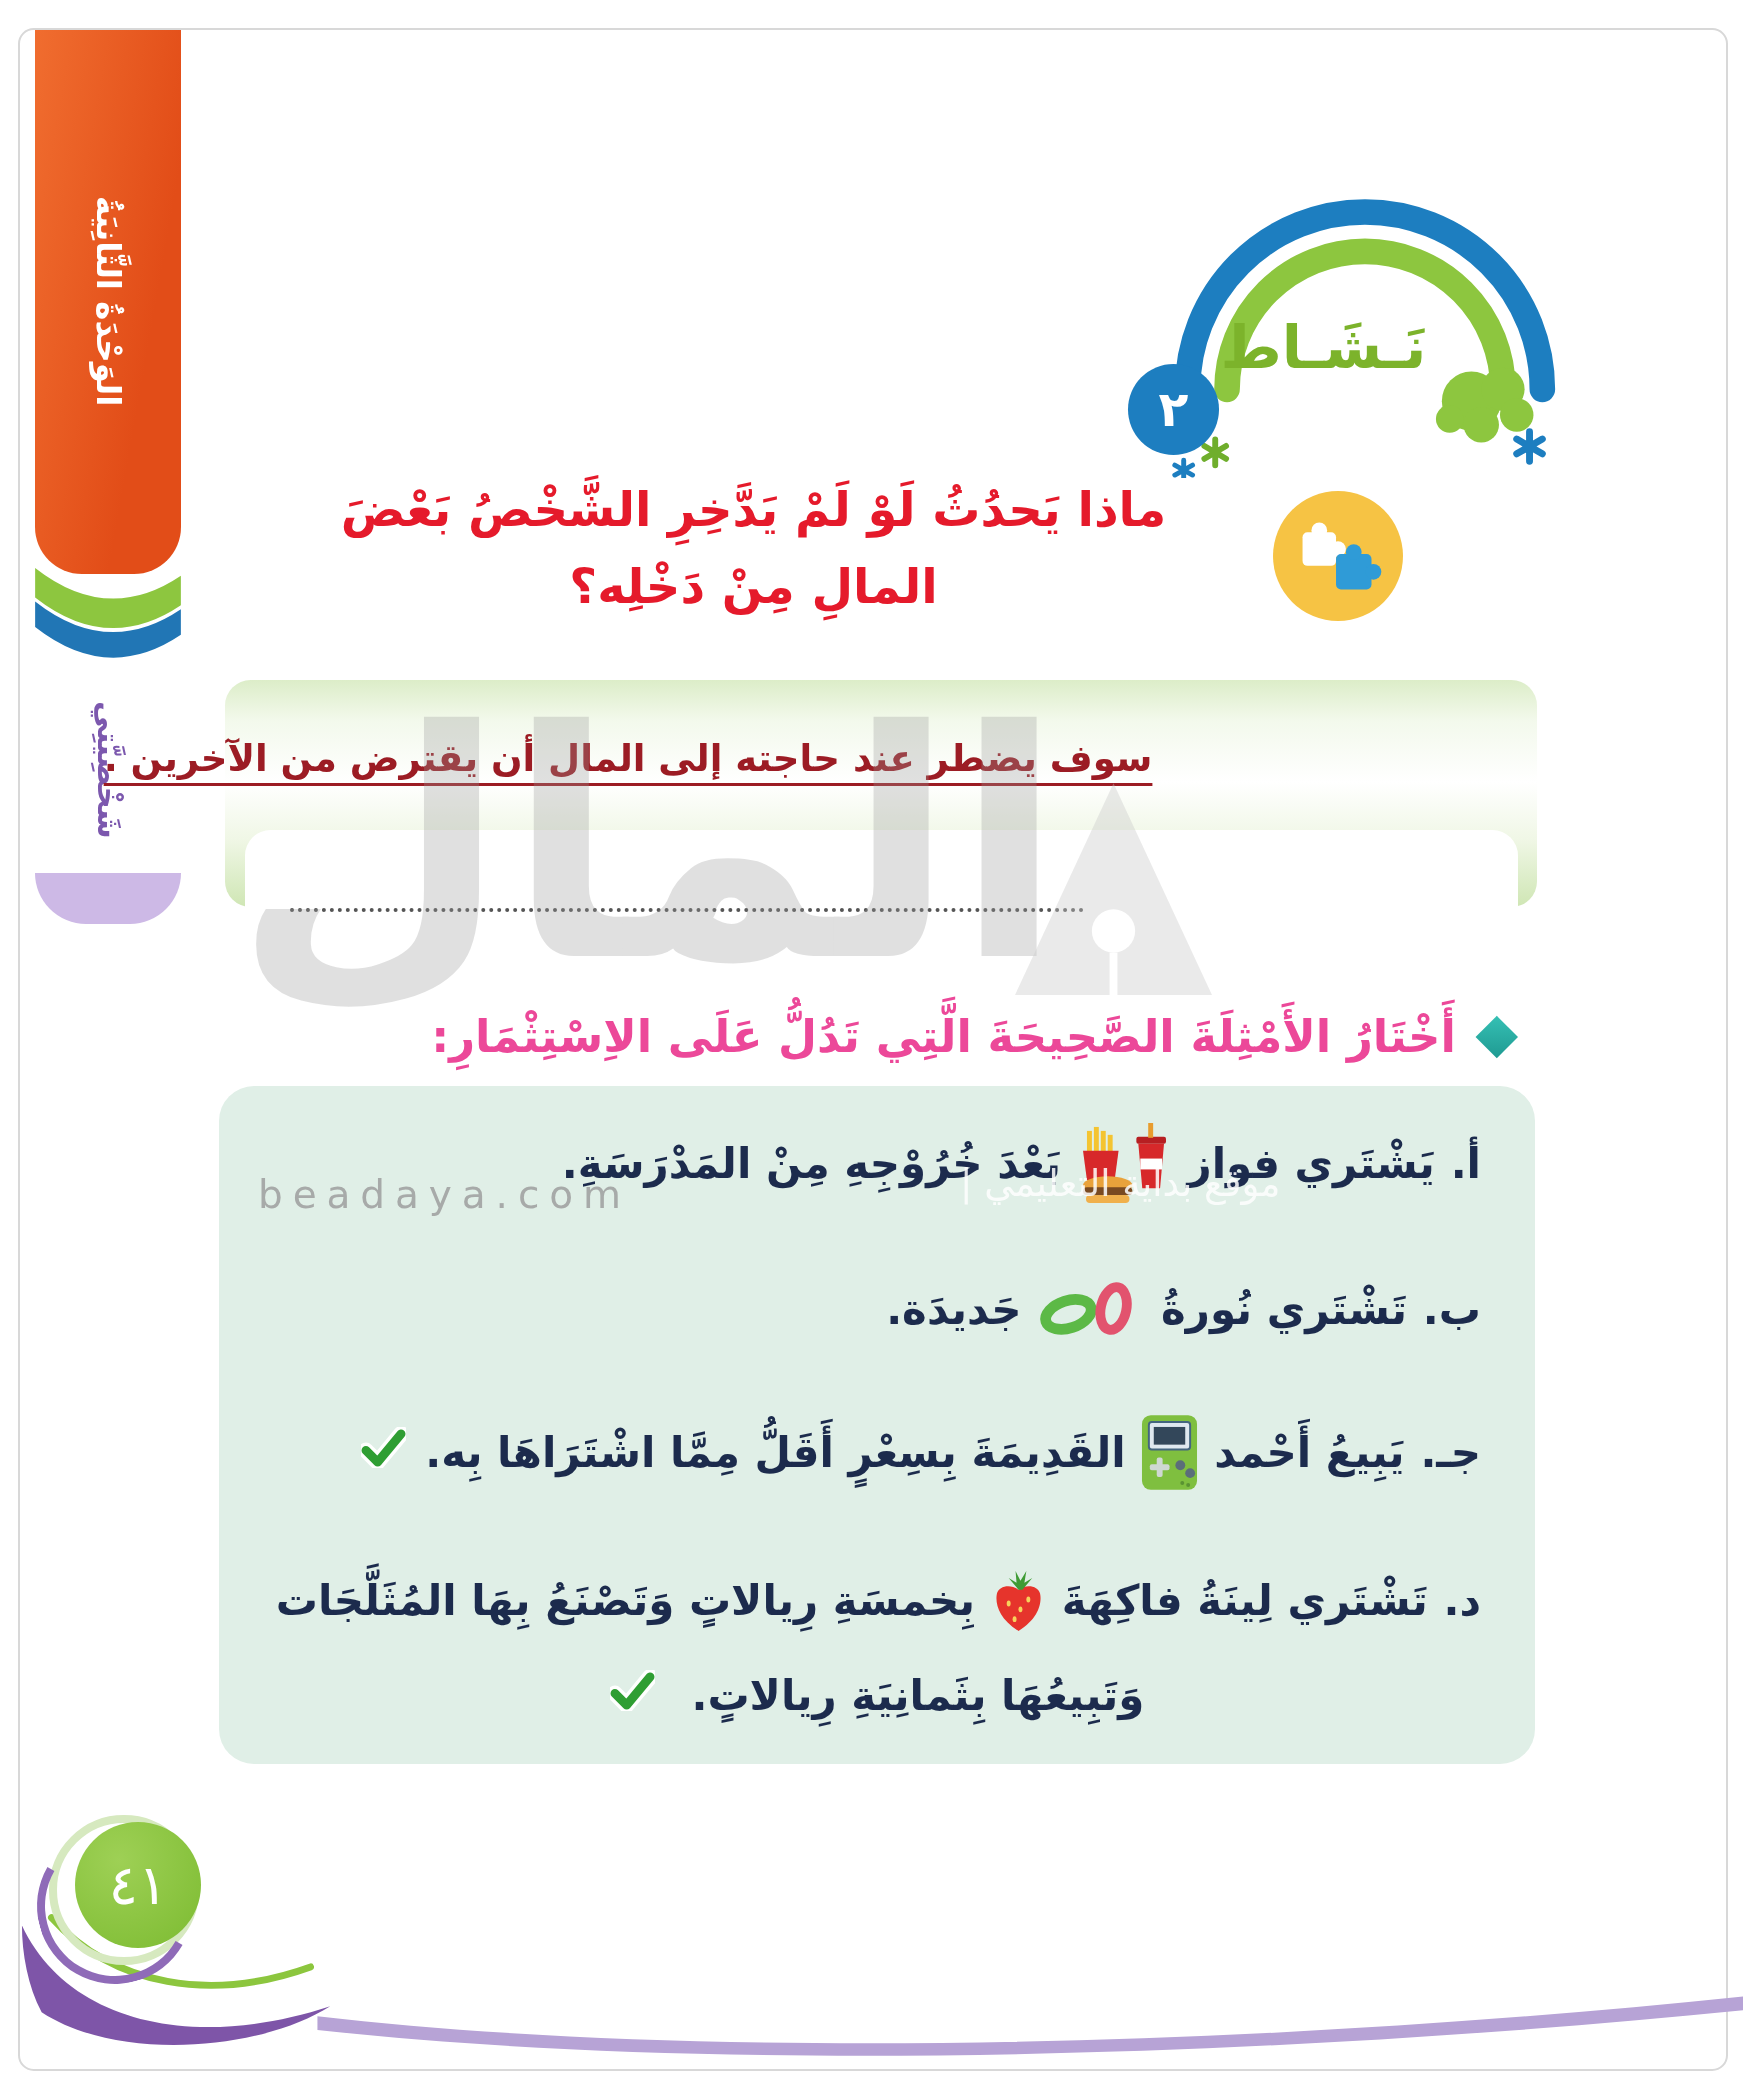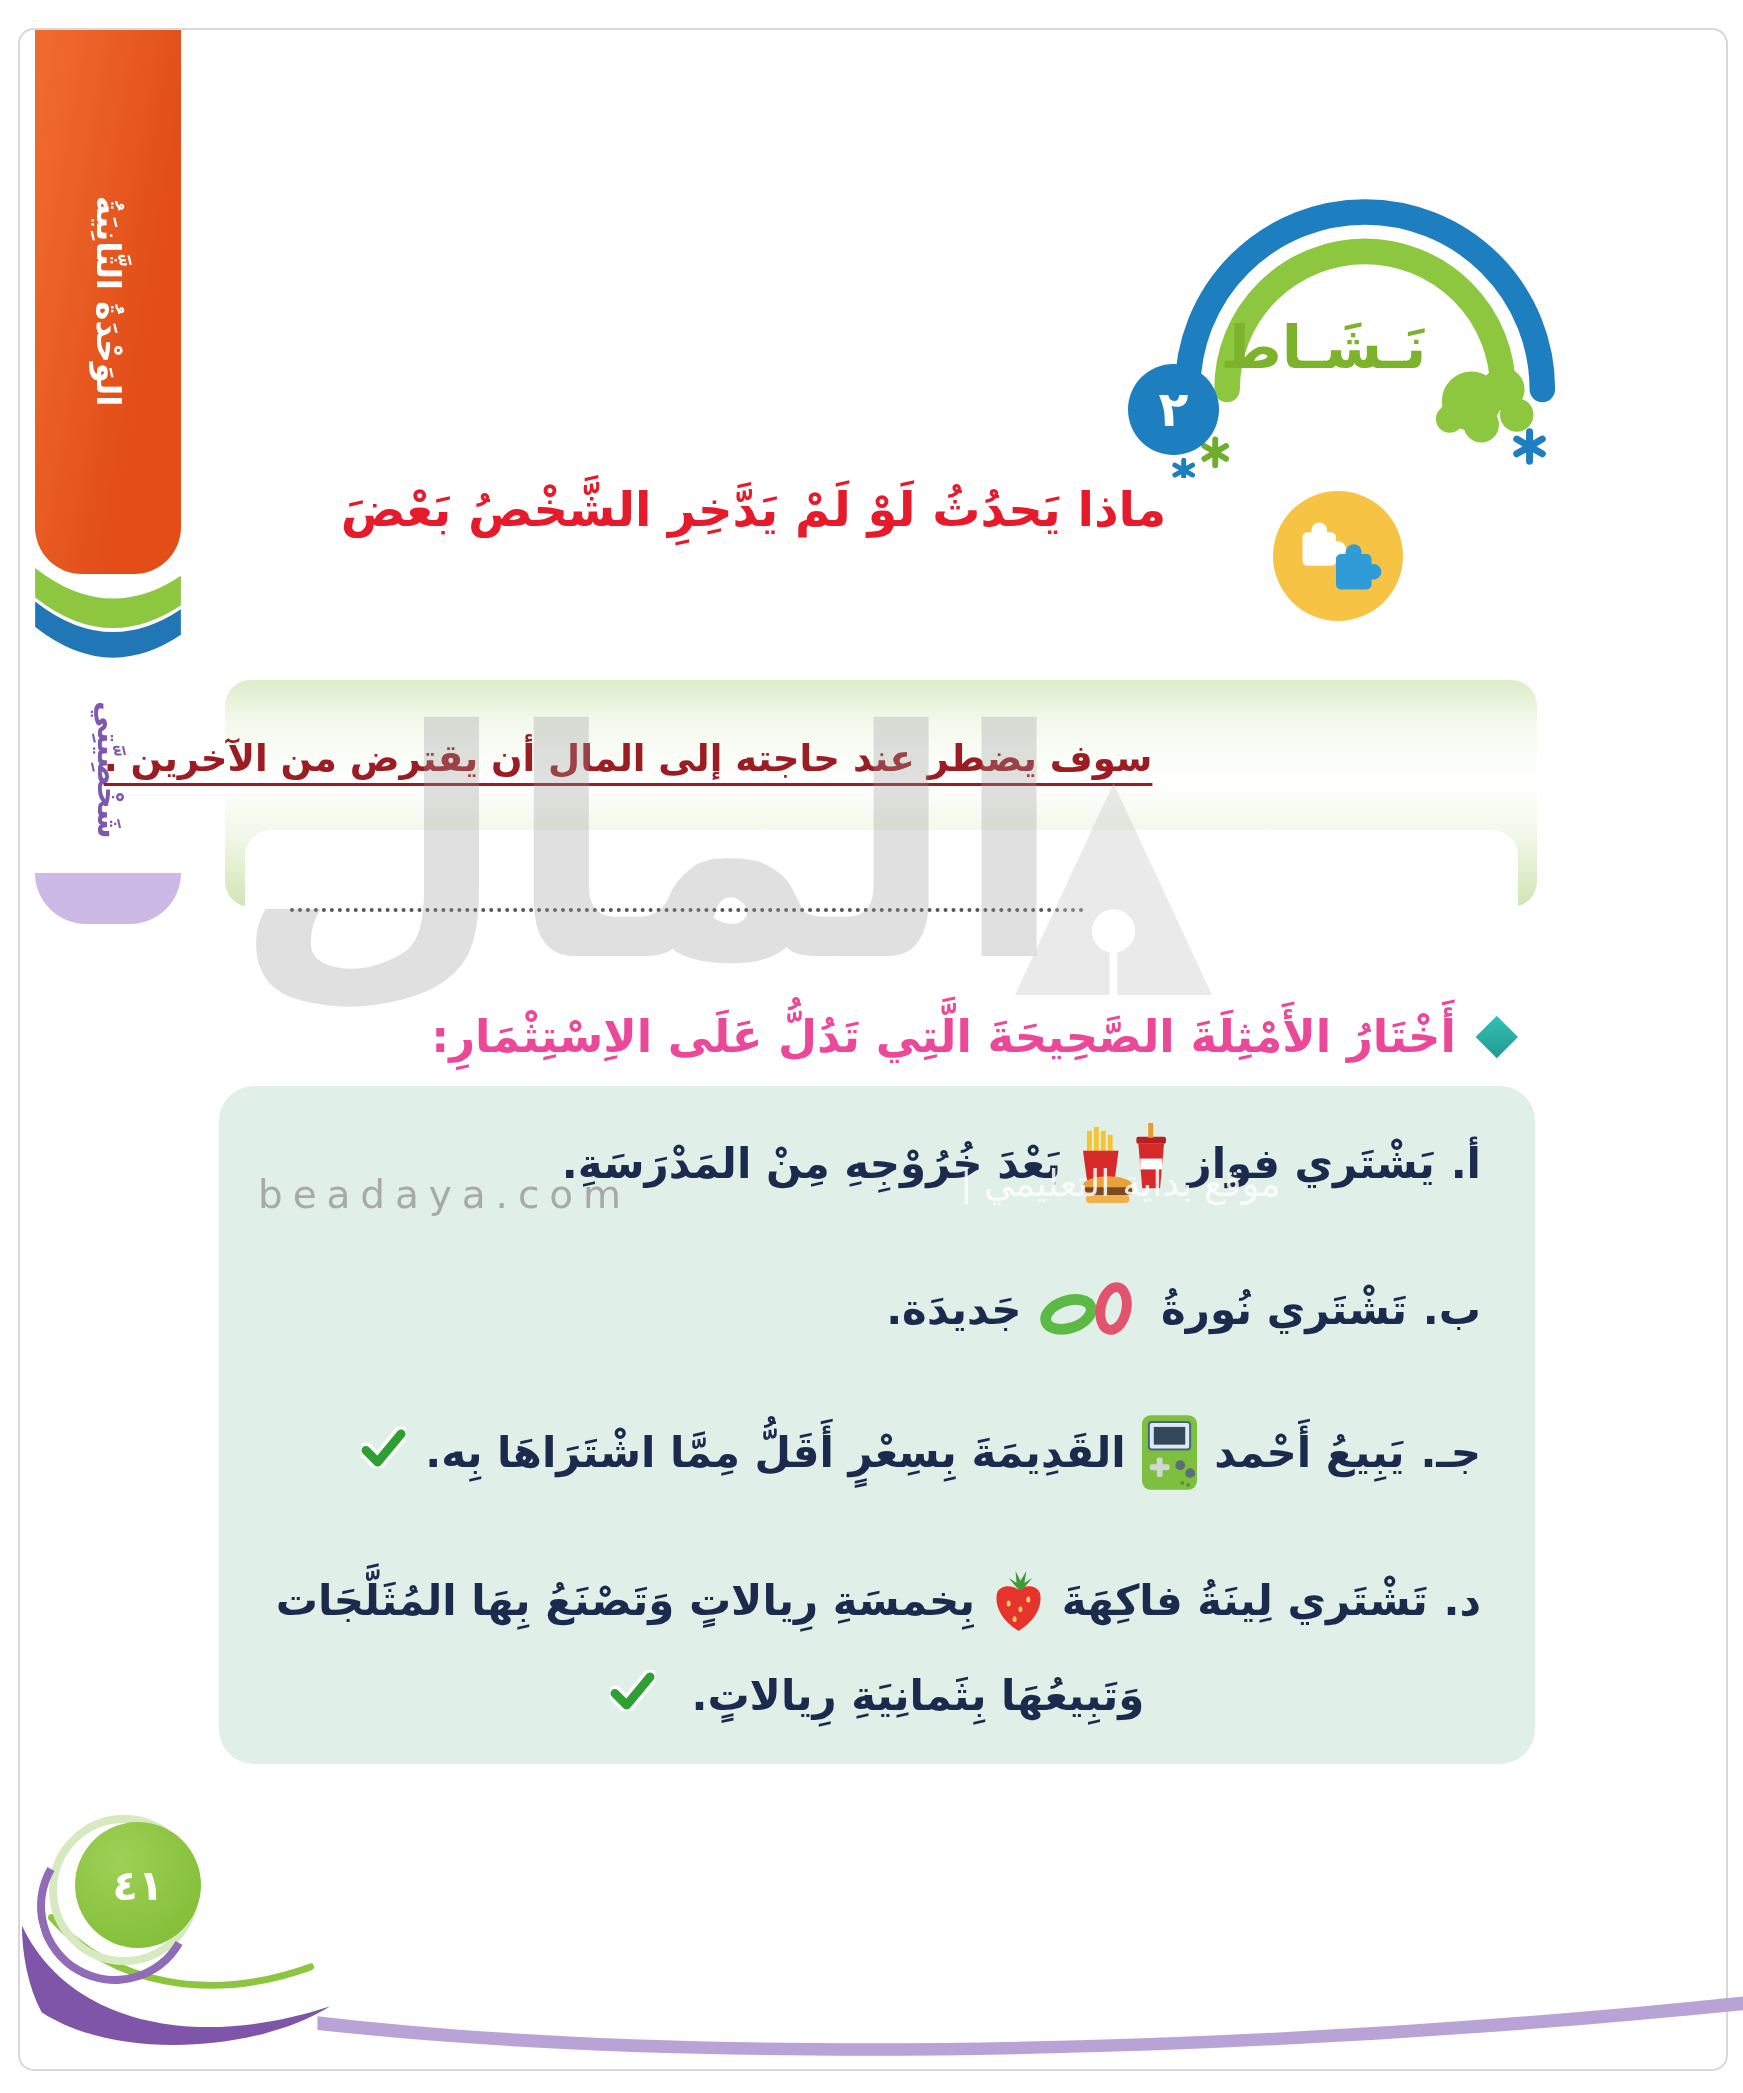--- a/index.html
+++ b/index.html
@@ -77,21 +77,21 @@
 
   
   .bottom-deco{position:absolute;left:0;top:1896px;z-index:4;}
   .pg-ring{position:absolute;left:49px;top:1815px;width:150px;height:150px;border:8.9px solid #d6e9bf;
       border-radius:50%;box-sizing:border-box;z-index:5;}
   .pg-cres{position:absolute;left:37px;top:1828px;width:156px;height:156px;border-radius:50%;
       border:8.9px solid transparent;border-left-color:#8f6bb8;border-bottom-color:#8f6bb8;
       transform:rotate(-15deg);box-sizing:border-box;z-index:5;}
   .pg-badge{position:absolute;left:75px;top:1822px;width:126px;height:126px;border-radius:50%;
       background:radial-gradient(circle at 35% 30%,#9ed055,#7cbb31);display:flex;align-items:center;
-      justify-content:center;color:#fff;font-size:42px;font-weight:bold;z-index:6;}
+      justify-content:center;color:#fff;font-size:55px;font-weight:normal;z-index:6;}
 </style>
 </head>
 <body>
 
 <div class="page">
 
   <div class="frame"></div>
 
   <div class="spine">
     <div class="spine-orange">
@@ -137,20 +137,21 @@
       <rect x="30" y="42" width="34" height="34" rx="5" fill="#ffffff"></rect>
       <circle cx="47" cy="40" r="8" fill="#ffffff"></circle>
       <circle cx="66" cy="59" r="8" fill="#ffffff"></circle>
       <rect x="64" y="64" width="36" height="36" rx="5" fill="#2f9bd7"></rect>
       <circle cx="82" cy="62" r="8" fill="#2f9bd7"></circle>
       <circle cx="102" cy="82" r="8" fill="#2f9bd7"></circle>
     </svg>
   </div>
   <div class="q-text">
     <div>ماذا يَحدُثُ لَوْ لَمْ يَدَّخِرِ الشَّخْصُ بَعْضَ</div>
+    <div>المالِ مِنْ دَخْلِه؟</div>
   </div>
 
   <div class="answer-box">
     <div class="answer-line1">
       <span class="answer-text">سوف يضطر عند حاجته إلى المال أن يقترض من الآخرين .</span>
       <span class="answer-dots"></span>
     </div>
     <div class="answer-blank">
       <div class="blank-dots"></div>
     </div>

